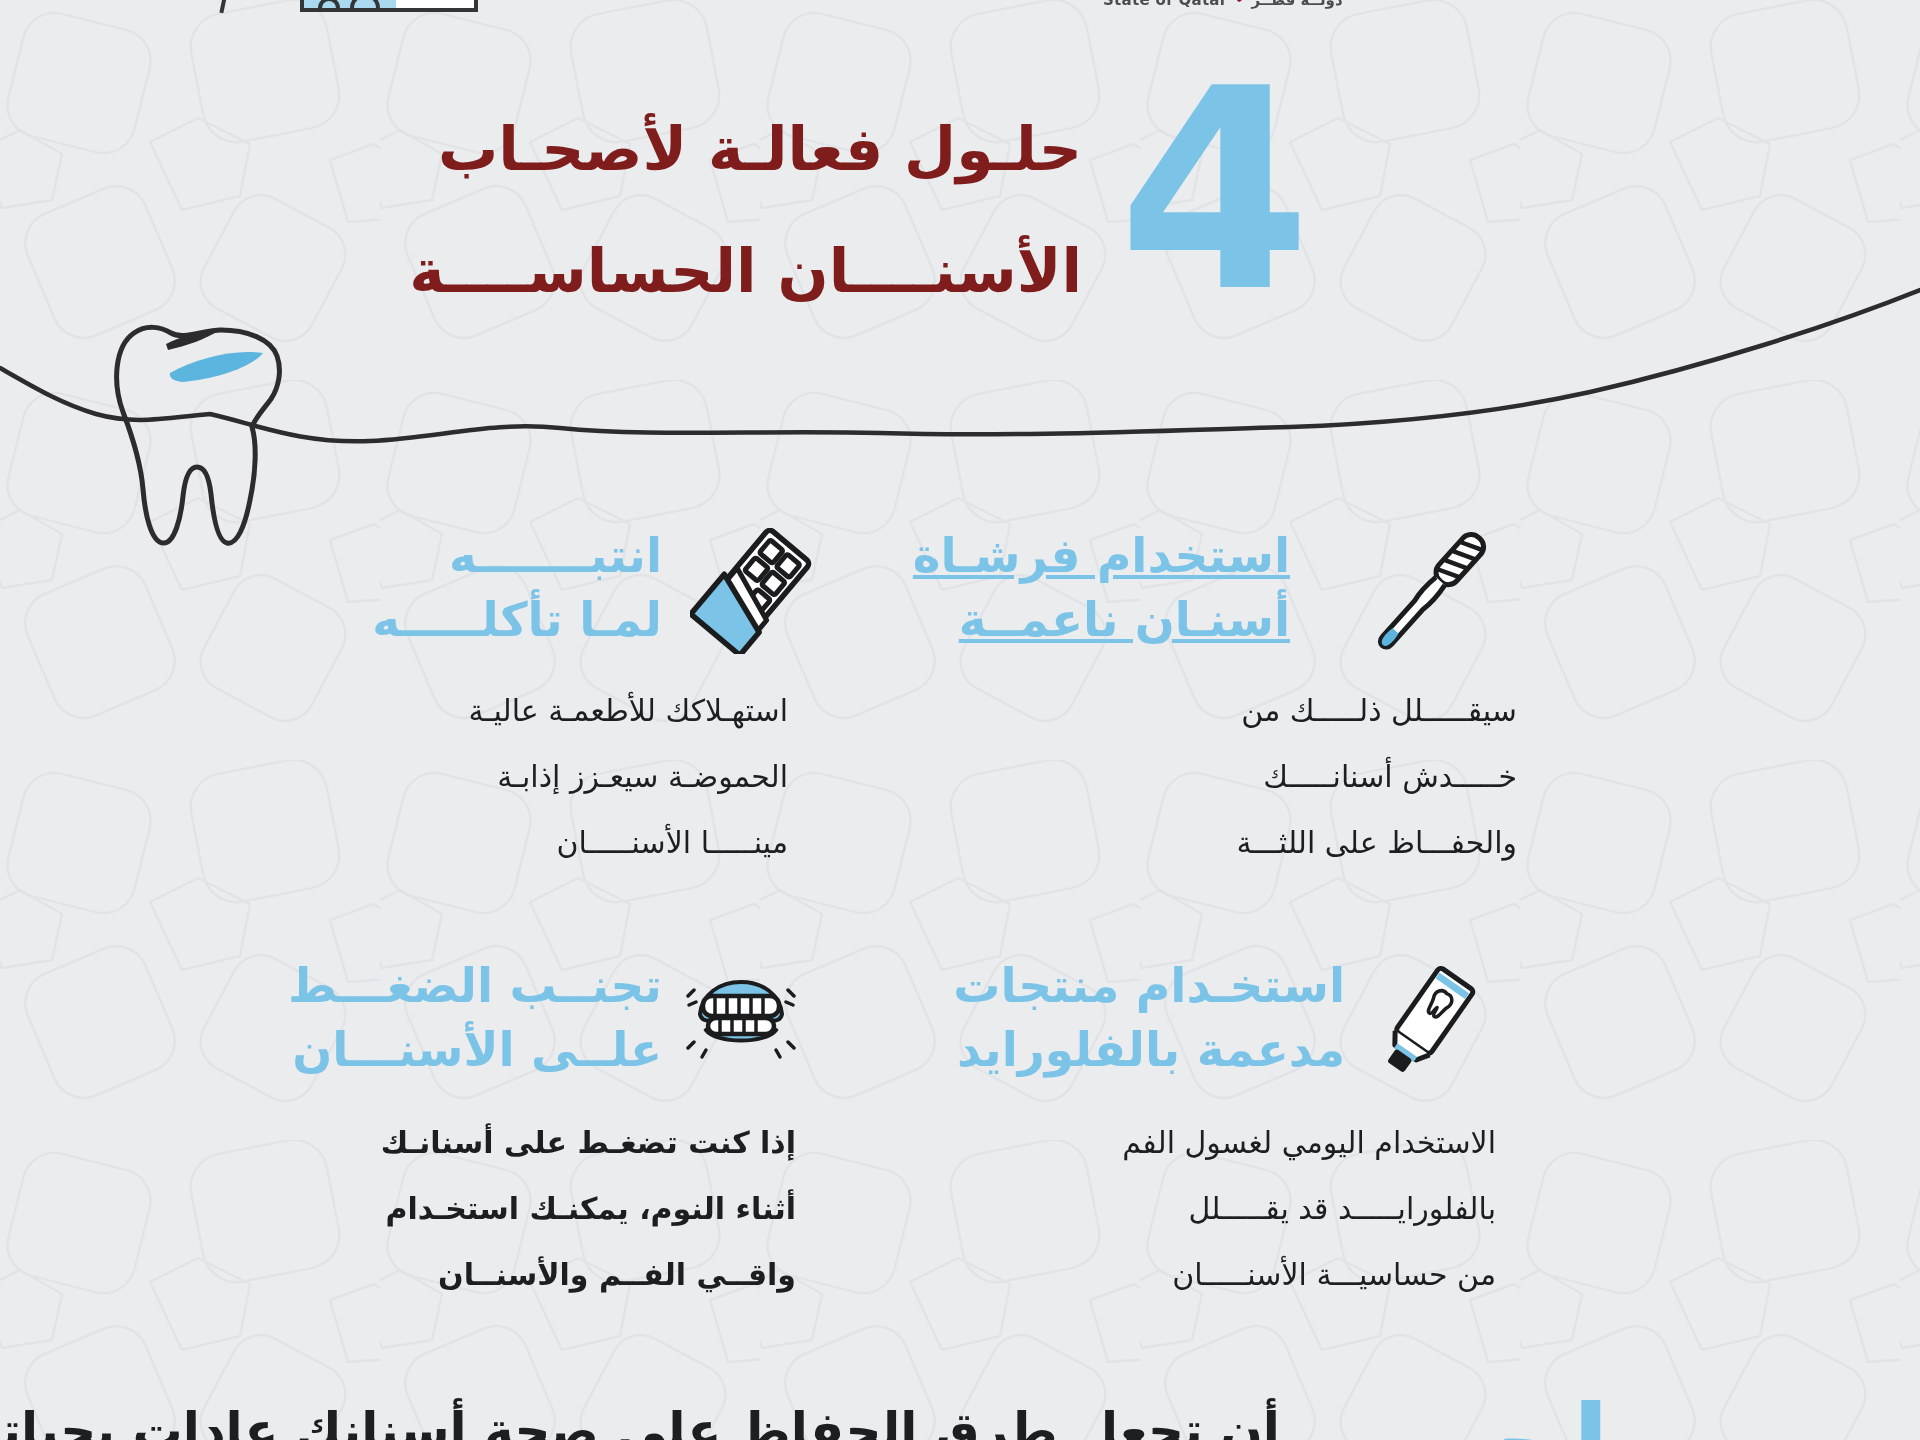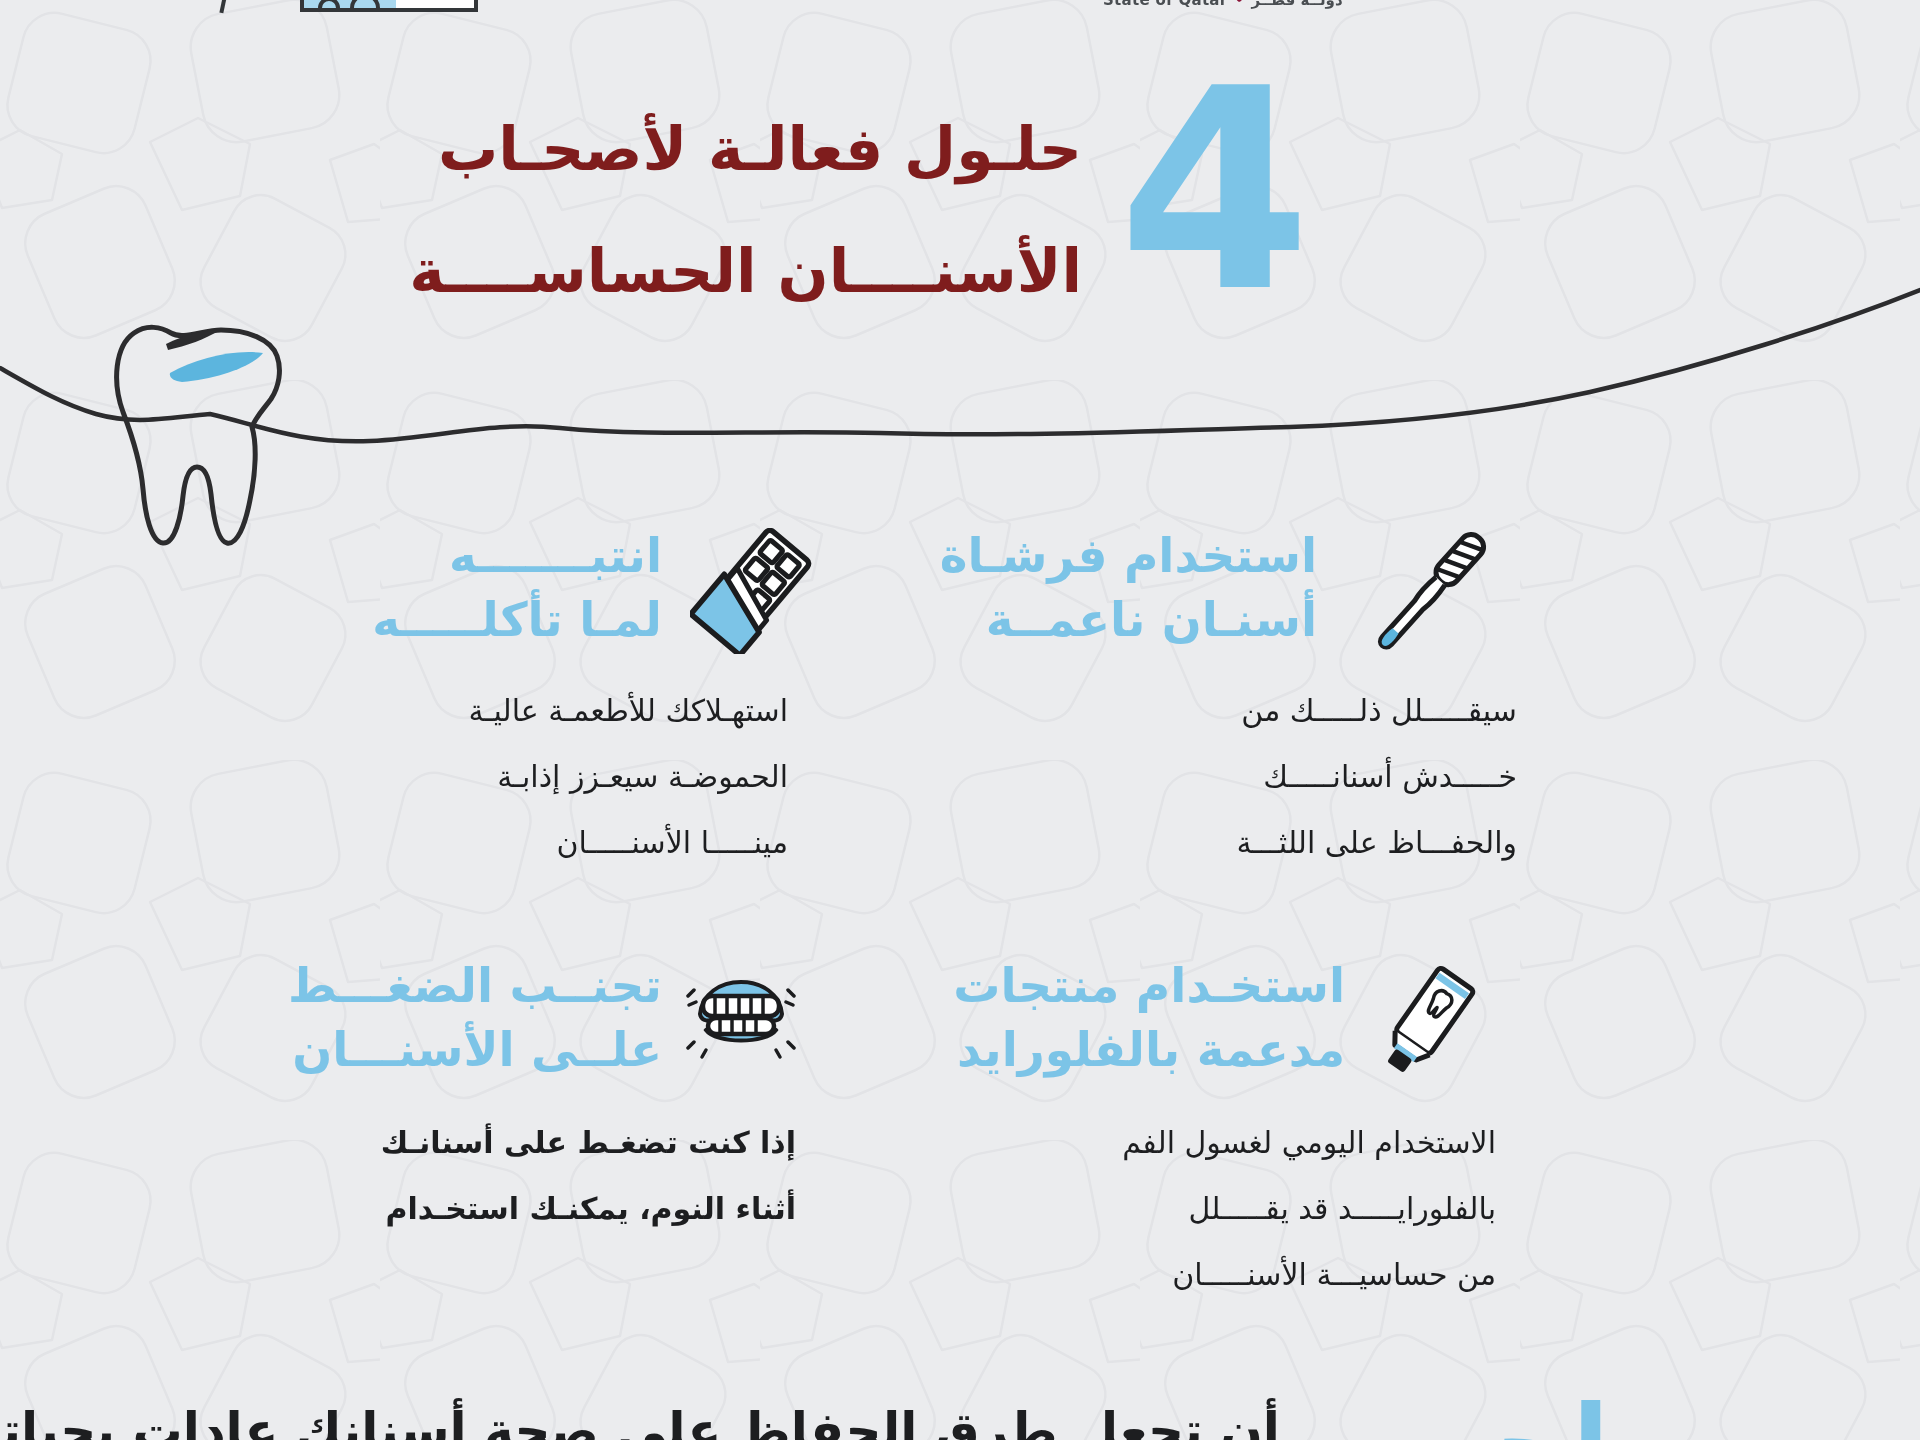--- a/index.html
+++ b/index.html
@@ -122,21 +122,21 @@
       <g stroke="#1B1C1E" stroke-width="4.5" stroke-linecap="round">
         <path d="M65 17 L85 9"></path>
           <path d="M65 29 L85 21"></path>
           <path d="M65 41 L85 33"></path>
           <path d="M65 53 L85 45"></path>
       </g>
       <path d="M69 60 C67 74, 67 82, 69 92 L69 140 C69 149, 81 149, 81 140 L81 92 C83 82, 83 74, 81 60" fill="#ffffff" stroke="#1B1C1E" stroke-width="5" stroke-linejoin="round"></path>
       <path d="M75 146 C70 146, 69 137, 71 127 L79 127 C81 137, 80 146, 75 146 Z" fill="#5CB5DE"></path>
     </g>
   </svg>
-  <div class="sec-heading" style="left:995px; top:524px; width:322px;">
+  <div class="sec-heading" style="left:968px; top:524px; width:322px;text-decoration:underline;">
     <div>استخدام فرشـاة</div>
     <div>أسنـان ناعمــة</div>
   </div>
   <div class="sec-body" style="left:1005px; top:678px; width:512px;">
     <div>سيقـــــلل ذلـــــك من</div>
     <div>خـــــدش أسنانـــــك</div>
     <div>والحفـــاظ على اللثـــة</div>
   </div>
 
   <svg class="sec-icon" style="left:690px; top:528px;" width="124" height="126" viewBox="0 0 124 126">
@@ -212,18 +212,19 @@
         <path d="M90 82 L94 89"></path>
     </g>
   </svg>
   <div class="sec-heading" style="left:340px; top:954px; width:322px;">
     <div>تجنــب الضغـــط</div>
     <div>علــى الأسنـــان</div>
   </div>
   <div class="sec-body" style="left:296px; top:1110px; width:500px;font-weight:bold;">
     <div>إذا كنت تضغـط على أسنانـك</div>
     <div>أثناء النوم، يمكنـك استخـدام</div>
+    <div>واقــي الفــم والأسنــان</div>
   </div>
 
   <div class="footer-highlight">احرص</div>
   <div class="footer-text">أن تجعل طرق الحفاظ على صحة أسنانك عادات بحياتك</div>
 
 </div>
 
 </body></html>

